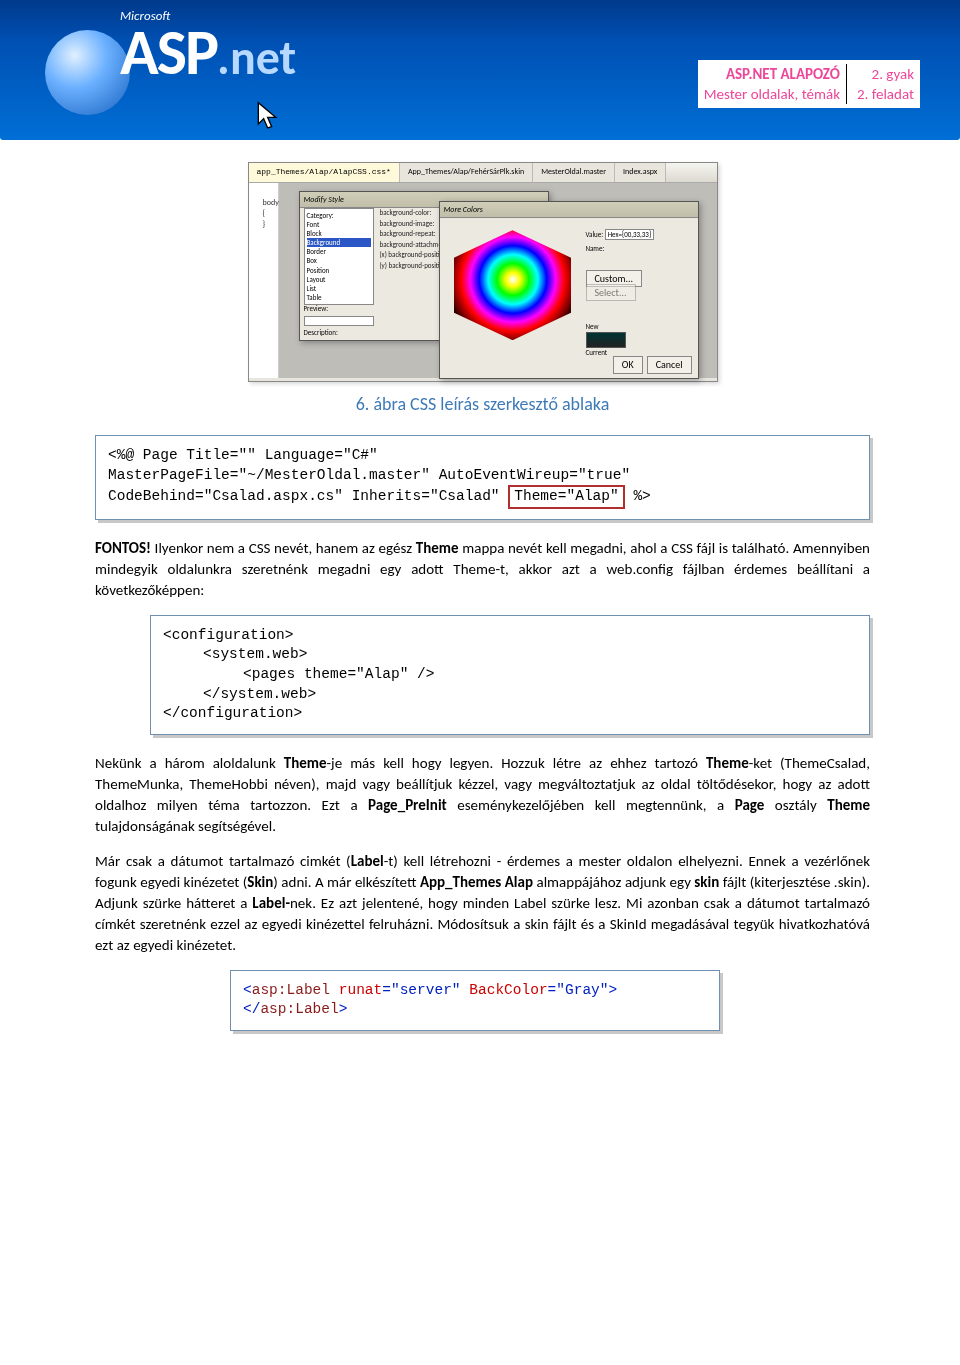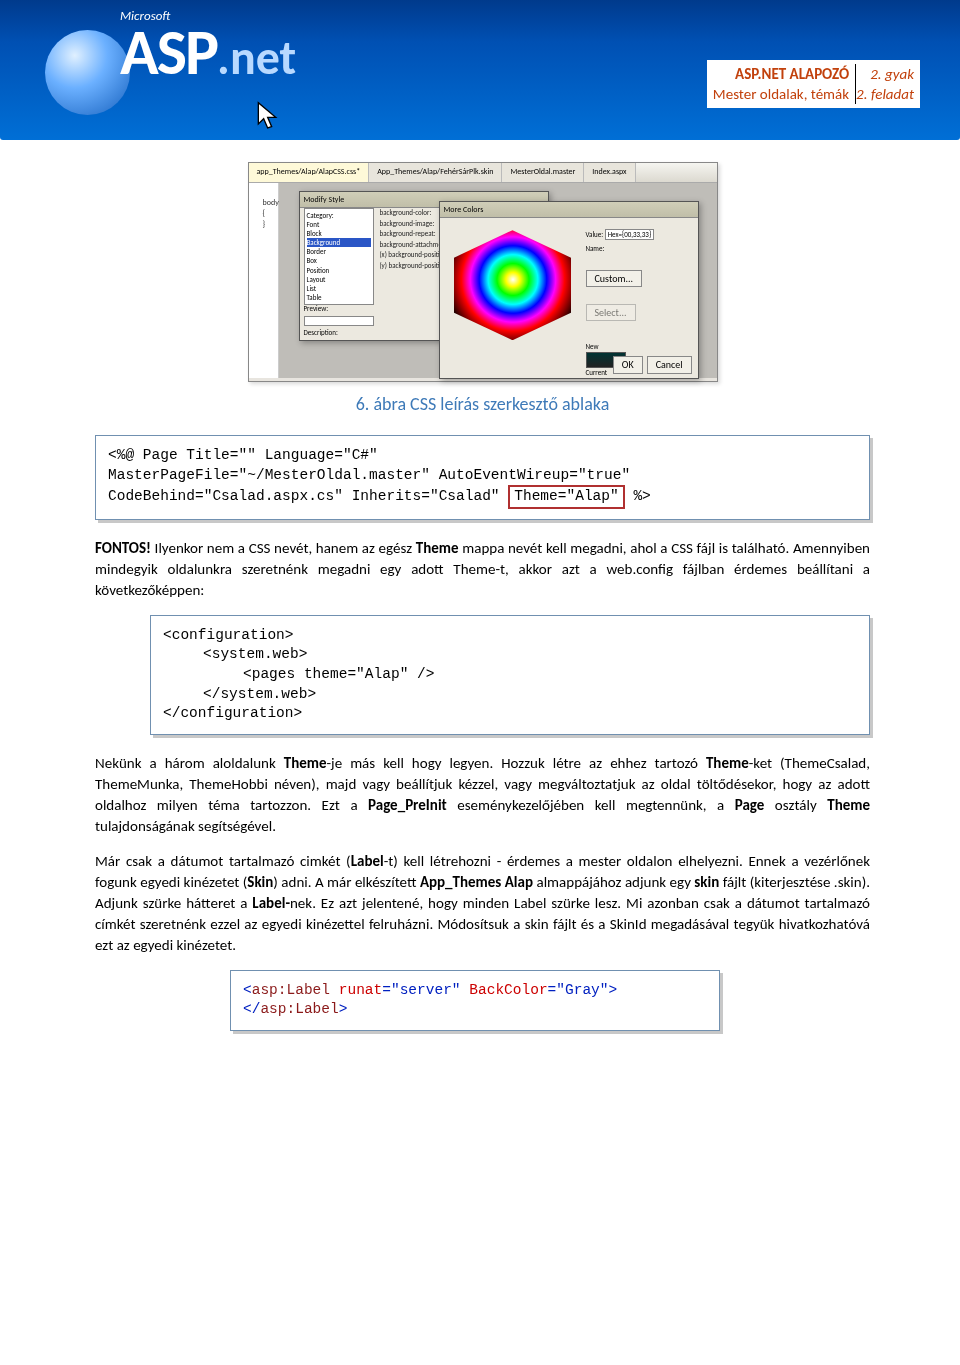--- a/index.html
+++ b/index.html
@@ -16,29 +16,29 @@
     height: 140px;
     background: linear-gradient(180deg, #003a8c 0%, #0050b3 30%, #006fd6 100%);
     border-bottom-left-radius: 3px;
     border-bottom-right-radius: 3px;
     overflow: visible;
   }
   .header-meta {
     position: absolute;
     right: 40px;
     top: 60px;
-    color: #c2410c;
+    color: #ec4899;
     font-size: 15px;
     text-align: right;
     background: #fff;
     padding: 4px 0;
   }
   .header-meta table { border-collapse: collapse; }
   .header-meta td { padding: 1px 6px; border-right: 1px solid #000; }
-  .header-meta td:last-child { border-right: none; padding-left: 0; font-style: italic; }
+  .header-meta td:last-child { border-right: none; padding-left: 10px; }
   .logo-area {
     position: absolute;
     left: 120px;
     top: 5px;
     color: #fff;
   }
   .ms-word { font-size: 13px; font-weight: normal; font-style: italic; color: #fff; }
   .asp-word { font-size: 64px; font-weight: 900; color: #fff; letter-spacing: -2px; line-height: 0.9; }
   .net-word { font-size: 48px; font-weight: 700; color: #b8d9ff; }
   .globe {
@@ -66,21 +66,21 @@
     width: 470px;
     height: 220px;
     margin: 12px auto 6px auto;
     background: #e8e5df;
     border: 1px solid #888;
     position: relative;
     box-shadow: 2px 2px 4px rgba(0,0,0,.15);
   }
   .scr-tabs { height: 20px; background: linear-gradient(#f5f5f0,#dcd9d0); border-bottom:1px solid #aaa; display:flex; }
   .scr-tab { font-size: 8px; padding: 3px 8px; border-right:1px solid #bbb; background:#e8e5dc; }
-  .scr-tab.active { background: #fef9d8; }
+  .scr-tab.active { background: #fef9d8; font-family: Liberation Mono, monospace; }
   .scr-body { display: flex; height: 195px; }
   .scr-left { width: 30px; background: #fff; border-right:1px solid #ccc; font-size:8px; padding:14px; color:#333; }
   .scr-main { flex:1; position: relative; background: #bfbdb8; }
   .scr-dialog1 {
     position: absolute; left: 20px; top: 8px; width: 250px; height: 150px;
     background: #ece9e0; border: 1px solid #555; box-shadow: 2px 2px 6px rgba(0,0,0,.3);
     font-size: 8px;
   }
   .scr-dialog2 {
     position: absolute; left: 160px; top: 18px; width: 260px; height: 178px;
@@ -115,21 +115,21 @@
     display: inline-block;
   }
   .blue { color: #0020c0; }
   .maroon { color: #8b1a1a; }
   .red { color: #cc0000; }
   .ind1 { padding-left: 40px; display:block; }
   .ind2 { padding-left: 80px; display:block; }
   .scr-list { position:absolute; left:4px; top:16px; width:70px; background:#fff; border:1px solid #888; font-size:7px; line-height:1.3; padding:2px; }
   .scr-list .sel { background:#2a56c6; color:#fff; }
   .scr-props { position:absolute; left:80px; top:16px; width:160px; font-size:7px; line-height:1.5; color:#222; }
-  .scr-title { background: linear-gradient(#d0ceb8,#c0bea8); font-size:8px; padding:2px 4px; border-bottom:1px solid #888; }
+  .scr-title { background: linear-gradient(#d0ceb8,#c0bea8); font-size:8px; padding:2px 4px; border-bottom:1px solid #888;font-style:italic; }
 </style>
 </head>
 <body>
 
 <div class="header">
   <div class="globe"></div>
   <div class="logo-area">
     <span class="ms-word">Microsoft</span><br>
     <span class="asp-word">ASP</span><span class="net-word">.net</span>
   </div>
@@ -194,21 +194,21 @@
           <div style="position:absolute; left:4px; bottom:2px; font-size:7px;">Description:</div>
         </div>
         <div class="scr-dialog2">
           <div class="scr-title">More Colors</div>
           <div style="display:flex;">
             <div class="hexpicker"></div>
             <div style="font-size:7px; padding-top:12px; flex:1;">
               <div><span>Value:</span> <span style="border:1px solid #888; padding:0 2px; background:#fff;">Hex={00,33,33}</span></div>
               <div style="margin-top:4px;">Name:</div>
               <div style="margin-top:18px;"><span class="scr-btn">Custom...</span></div>
-              <div style="margin-top:20px;"><span class="scr-btn" style="opacity:.5;">Select...</span></div>
+              <div style="margin-top:0;"><span class="scr-btn" style="opacity:.5;">Select...</span></div>
               <div style="margin-top:22px;">New</div>
               <div style="width:40px;height:16px;background:linear-gradient(#033,#222);border:1px solid #555;"></div>
               <div>Current</div>
             </div>
           </div>
           <div class="scr-btns">
             <span class="scr-btn">OK</span>
             <span class="scr-btn">Cancel</span>
           </div>
         </div>

